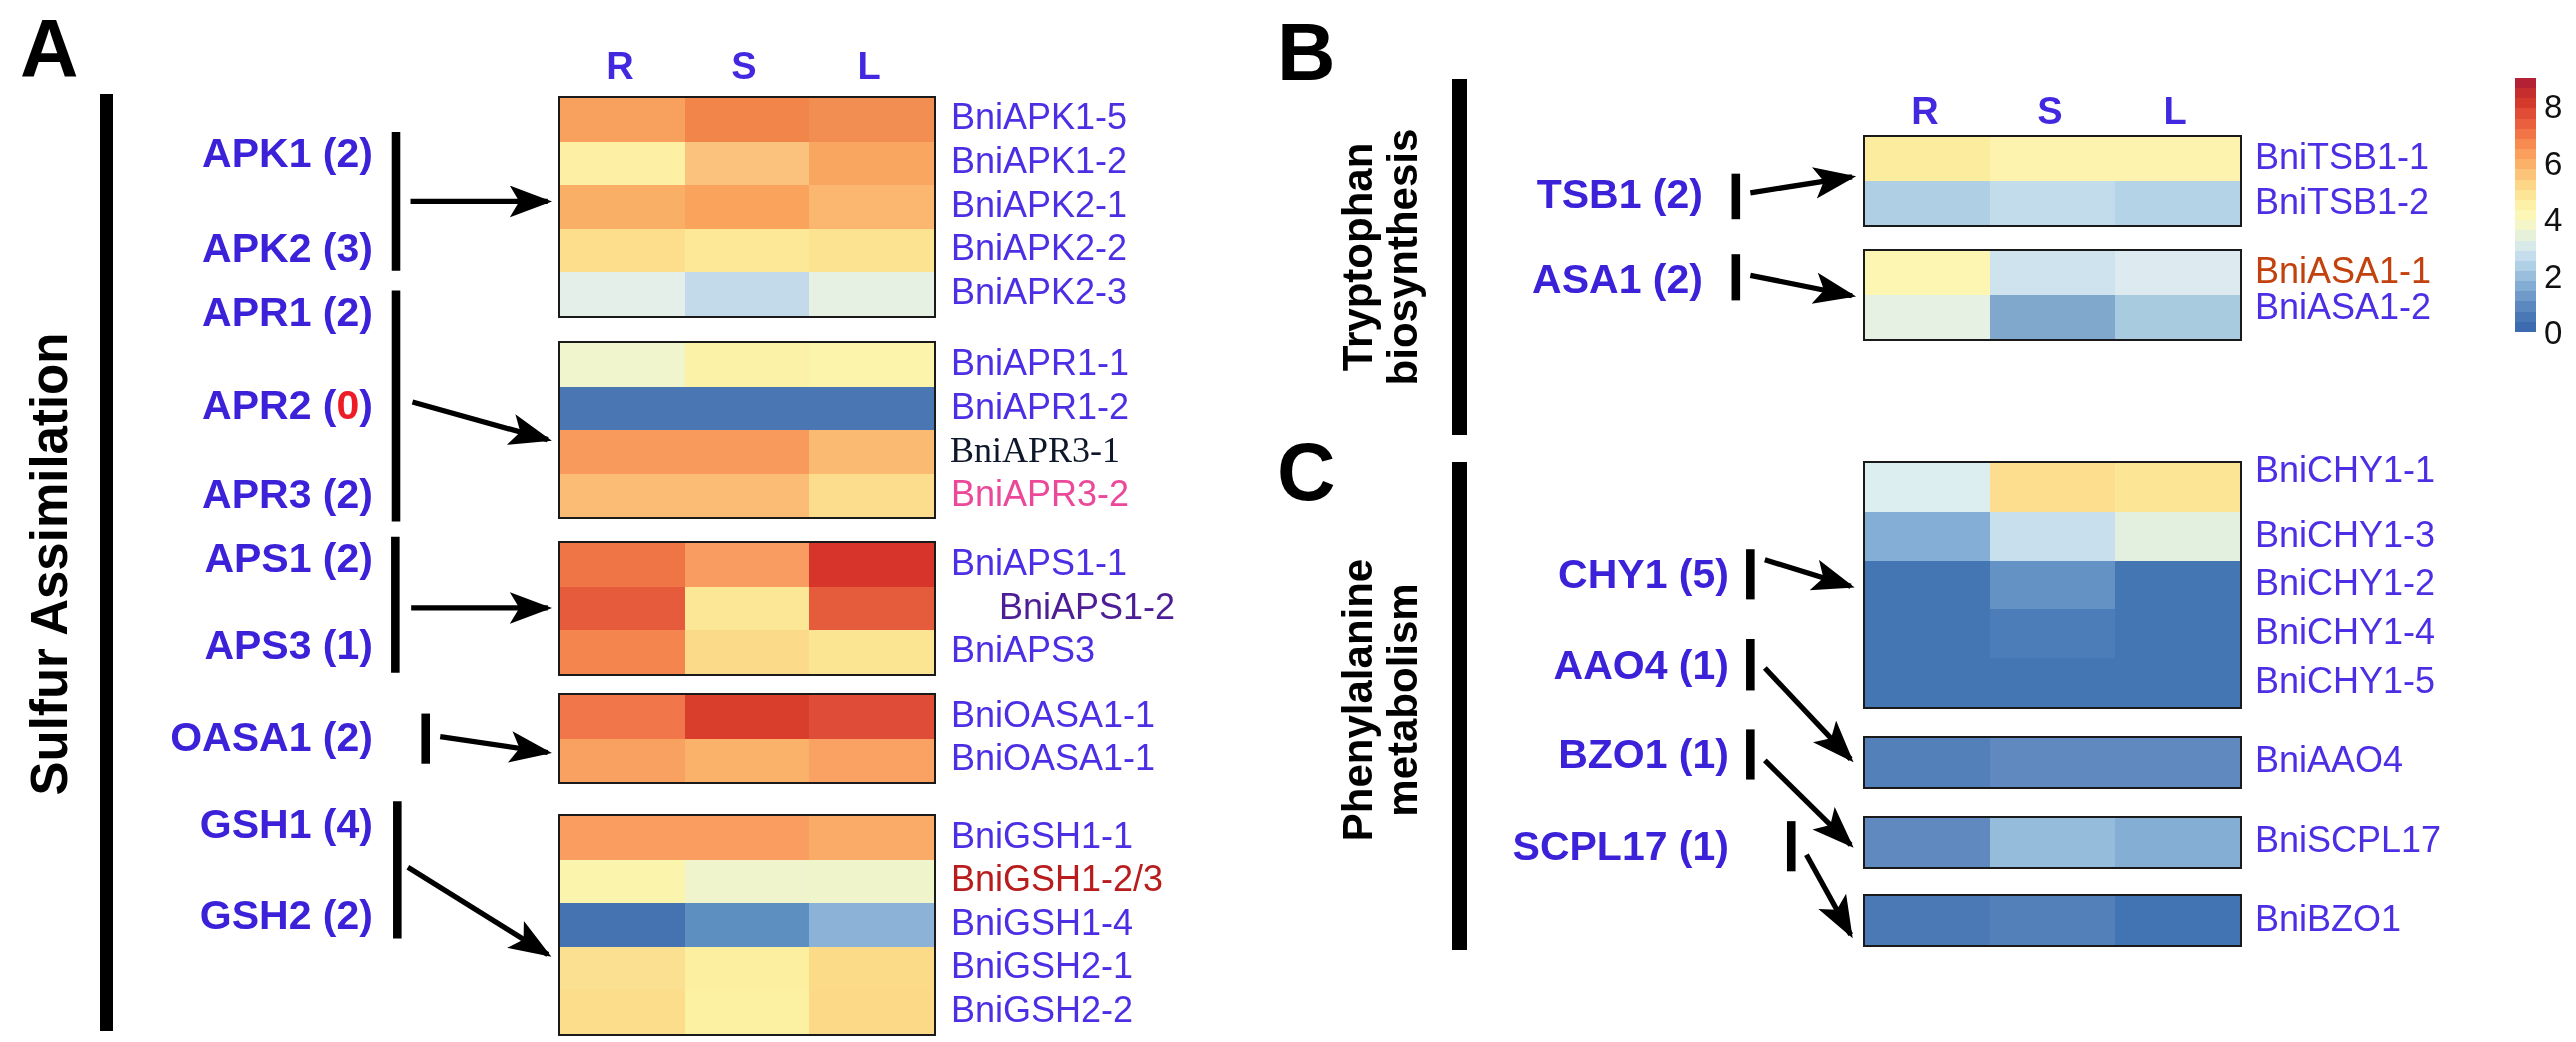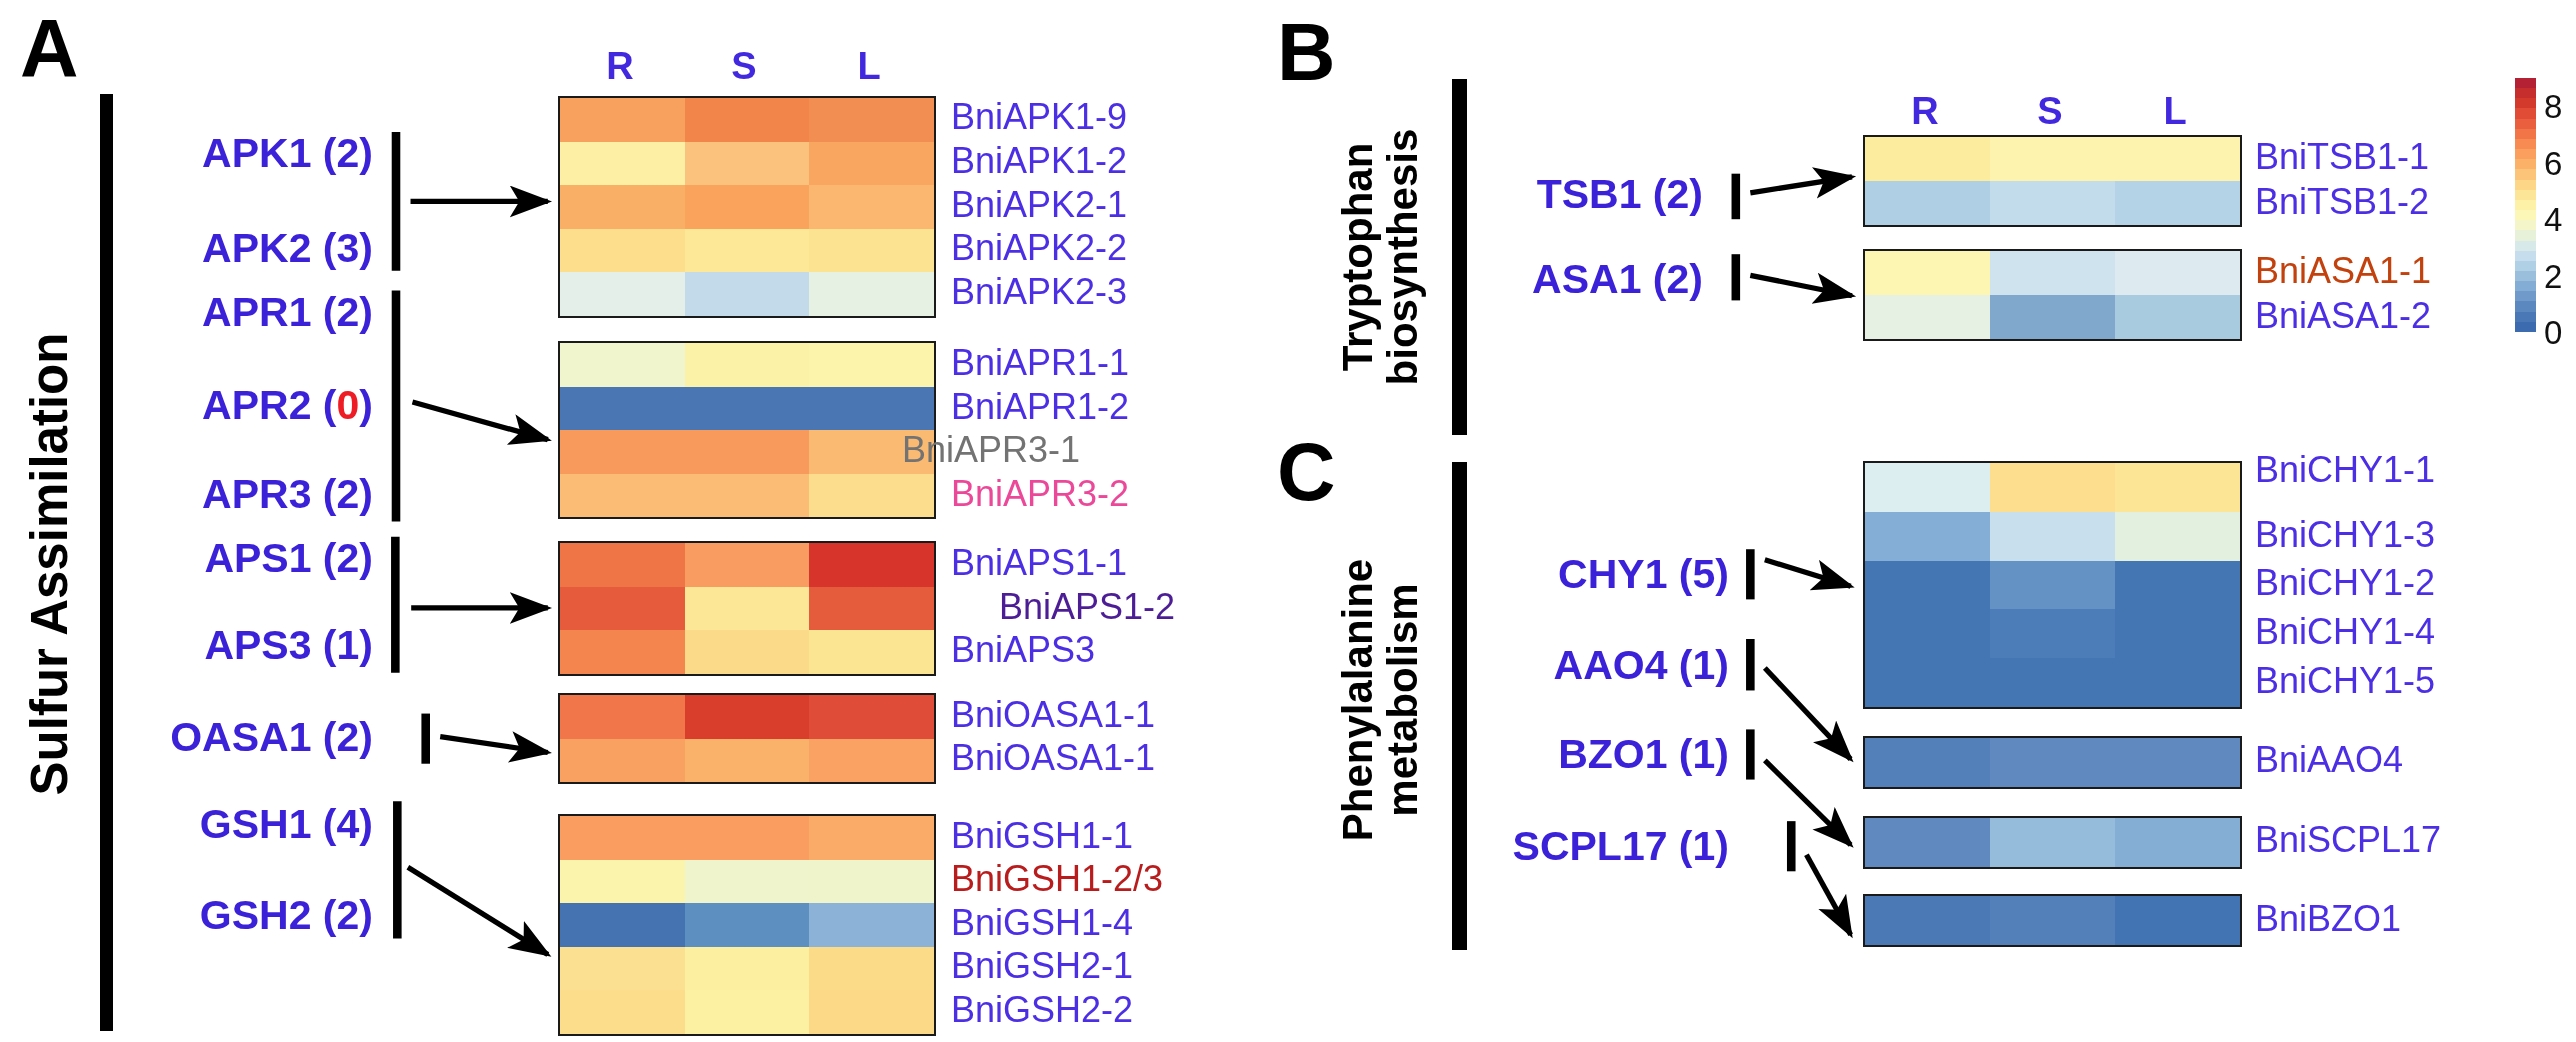--- a/index.html
+++ b/index.html
@@ -220,43 +220,43 @@
         <div class="heat-cell" title="BniSCPL17 S: 2.5" style="background: rgb(150, 188, 220);"></div>
         <div class="heat-cell" title="BniSCPL17 L: 2" style="background: rgb(133, 174, 212);"></div>
       </div>
       <div class="heat-block" style="left: 1863px; top: 894px; width: 375px; height: 49px; grid-template-columns: repeat(3, 1fr); grid-template-rows: repeat(1, 1fr);">
         <div class="heat-cell" title="BniBZO1 R: 0.5" style="background: rgb(74, 121, 182);"></div>
         <div class="heat-cell" title="BniBZO1 S: 1" style="background: rgb(84, 128, 186);"></div>
         <div class="heat-cell" title="BniBZO1 L: 0.5" style="background: rgb(66, 115, 178);"></div>
       </div>
     </div>
   <div id="gen-rowlabels">
-      <div class="row-label" style="left: 951px; top: 117px; color: rgb(76, 47, 229);">BniAPK1-9</div>
+      <div class="row-label" style="left: 951px; top: 117px; color: rgb(76, 47, 229);">BniAPK1-5</div>
       <div class="row-label" style="left: 951px; top: 161px; color: rgb(76, 47, 229);">BniAPK1-2</div>
       <div class="row-label" style="left: 951px; top: 205px; color: rgb(76, 47, 229);">BniAPK2-1</div>
       <div class="row-label" style="left: 951px; top: 248px; color: rgb(76, 47, 229);">BniAPK2-2</div>
       <div class="row-label" style="left: 951px; top: 292px; color: rgb(76, 47, 229);">BniAPK2-3</div>
       <div class="row-label" style="left: 951px; top: 363px; color: rgb(76, 47, 229);">BniAPR1-1</div>
       <div class="row-label" style="left: 951px; top: 407px; color: rgb(76, 47, 229);">BniAPR1-2</div>
-      <div class="row-label" style="left: 902px; top: 450px; color: #737373;">BniAPR3-1</div>
+      <div class="row-label" style="left: 950px; top: 450px; color: #0f172a; font-family: Liberation Serif, serif;">BniAPR3-1</div>
       <div class="row-label" style="left: 951px; top: 494px; color: #ec4899;">BniAPR3-2</div>
       <div class="row-label" style="left: 951px; top: 563px; color: rgb(76, 47, 229);">BniAPS1-1</div>
       <div class="row-label" style="left: 999px; top: 607px; color: #4c1d95;">BniAPS1-2</div>
       <div class="row-label" style="left: 951px; top: 650px; color: rgb(76, 47, 229);">BniAPS3</div>
       <div class="row-label" style="left: 951px; top: 715px; color: rgb(76, 47, 229);">BniOASA1-1</div>
       <div class="row-label" style="left: 951px; top: 758px; color: rgb(76, 47, 229);">BniOASA1-1</div>
       <div class="row-label" style="left: 951px; top: 836px; color: rgb(76, 47, 229);">BniGSH1-1</div>
       <div class="row-label" style="left: 951px; top: 879px; color: #b91c1c;">BniGSH1-2/3</div>
       <div class="row-label" style="left: 951px; top: 923px; color: rgb(76, 47, 229);">BniGSH1-4</div>
       <div class="row-label" style="left: 951px; top: 966px; color: rgb(76, 47, 229); text-align: center;">BniGSH2-1</div>
       <div class="row-label" style="left: 951px; top: 1010px; color: rgb(76, 47, 229);">BniGSH2-2</div>
       <div class="row-label" style="left: 2255px; top: 157px; color: rgb(76, 47, 229); text-align: right;">BniTSB1-1</div>
       <div class="row-label" style="left: 2255px; top: 202px; color: rgb(76, 47, 229);">BniTSB1-2</div>
       <div class="row-label" style="left: 2255px; top: 271px; color: #c2410c;">BniASA1-1</div>
-      <div class="row-label" style="left: 2255px; top: 316px; color: rgb(76, 47, 229);">BniASA1-2</div>
+      <div class="row-label" style="left: 2255px; top: 307px; color: rgb(76, 47, 229);">BniASA1-2</div>
       <div class="row-label" style="left: 2255px; top: 470px; color: rgb(76, 47, 229);">BniCHY1-1</div>
       <div class="row-label" style="left: 2255px; top: 535px; color: rgb(76, 47, 229);">BniCHY1-3</div>
       <div class="row-label" style="left: 2255px; top: 583px; color: rgb(76, 47, 229);">BniCHY1-2</div>
       <div class="row-label" style="left: 2255px; top: 632px; color: rgb(76, 47, 229);">BniCHY1-4</div>
       <div class="row-label" style="left: 2255px; top: 681px; color: rgb(76, 47, 229);">BniCHY1-5</div>
       <div class="row-label" style="left: 2255px; top: 760px; color: rgb(76, 47, 229);">BniAAO4</div>
       <div class="row-label" style="left: 2255px; top: 840px; color: rgb(76, 47, 229);">BniSCPL17</div>
       <div class="row-label" style="left: 2255px; top: 919px; color: rgb(76, 47, 229);">BniBZO1</div>
     </div>
   <div id="gen-headers">

